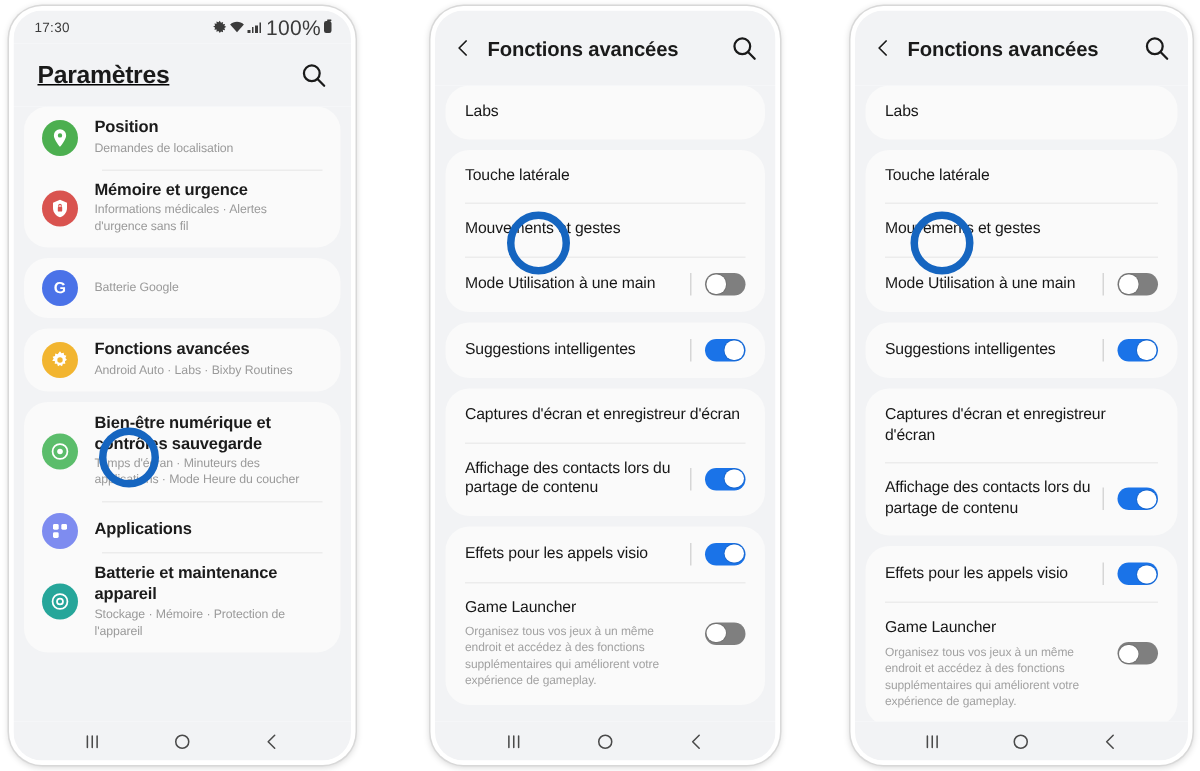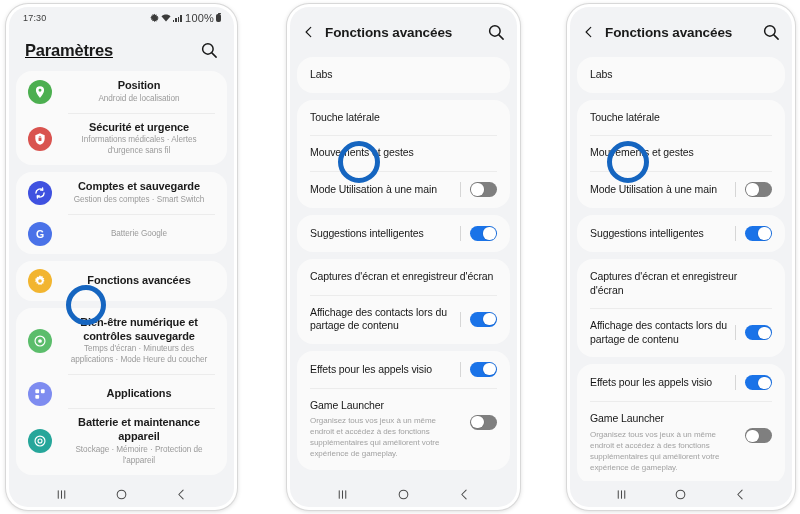--- a/index.html
+++ b/index.html
@@ -40,21 +40,21 @@
     display: flex;
     align-items: center;
     justify-content: space-between;
     padding: 0 13px 0 14px;
     font-size: 9px;
     color: #3b3b3b;
     letter-spacing: .2px;
     flex: none;
   }
   .status-right { display: flex; align-items: center; gap: 2px; }
-  .status-right .pct { font-size: 11px; margin-left: 1px; text-align: right; }
+  .status-right .pct { font-size: 14px; margin-left: 1px; text-align: right; }
   .ic { display: inline-block; }
 
   
   .bars { display: inline-flex; align-items: flex-end; gap: 1px; height: 8px; }
   .bars i { width: 1.6px; background: #3b3b3b; display: block; }
   .bars i:nth-child(1){ height: 2.5px; }
   .bars i:nth-child(2){ height: 4px; }
   .bars i:nth-child(3){ height: 5.5px; }
   .bars i:nth-child(4){ height: 7.5px; }
   .batt {
@@ -113,21 +113,21 @@
     height: 1px; background: #ececec;
   }
 
   .appicon {
     width: 24px; height: 24px; border-radius: 50%;
     flex: none; margin-right: 11px;
     display: flex; align-items: center; justify-content: center;
   }
   .appicon svg { width: 14px; height: 14px; display: block; }
 
-  .rowtext { flex: 1; min-width: 0; text-align: center; }
+  .rowtext { flex: 1; min-width: 0; }
   .rowtitle {
     font-size: 11px; font-weight: 700; color: #1b1b1b;
     line-height: 1.25; letter-spacing: -.1px;
   }
   .rowsub {
     font-size: 8.2px; color: #9a9a9a; line-height: 1.33; margin-top: 1px;
     letter-spacing: -.05px;
   }
 
   
@@ -233,53 +233,39 @@
 
         <div class="card">
           <div class="row">
             <span class="appicon" style="background:#4caf50">
               <svg viewBox="0 0 24 24">
                   <path fill="#fff" d="M12 2a7 7 0 0 0-7 7c0 5 7 13 7 13s7-8 7-13a7 7 0 0 0-7-7zm0 9.5A2.5 2.5 0 1 1 12 6.5a2.5 2.5 0 0 1 0 5z"></path>
                 </svg>
             </span>
             <span class="rowtext">
               <span class="rowtitle" style="display: block;">Position</span>
-              <span class="rowsub" style="display: block;">Android de localisation</span>
+              <span class="rowsub" style="display: block;">Demandes de localisation</span>
             </span>
           </div>
           <div class="row">
             <span class="appicon" style="background:#d9534f">
               <svg viewBox="0 0 24 24">
                   <path fill="#fff" d="M12 2l8 3.5v6c0 5-3.4 9.3-8 10.5-4.6-1.2-8-5.5-8-10.5v-6z"></path>
                   <rect x="9.5" y="10" width="5" height="5.5" rx="1" fill="#d9534f"></rect>
                   <path d="M10.5 10V8.8a1.5 1.5 0 0 1 3 0V10" stroke="#d9534f" stroke-width="1.2" fill="none"></path>
                 </svg>
             </span>
             <span class="rowtext">
-              <span class="rowtitle" style="display: block;">Sécurité et urgence</span>
+              <span class="rowtitle" style="display: block;">Mémoire et urgence</span>
               <span class="rowsub" style="display: block;">Informations médicales · Alertes d'urgence sans fil</span>
             </span>
           </div>
         </div>
 
         <div class="card">
-          <div class="row">
-            <span class="appicon" style="background:#3f51e0">
-              <svg viewBox="0 0 24 24" fill="none" stroke="#fff" stroke-width="2.4" stroke-linecap="round">
-                <path d="M19 12a7 7 0 0 1-11.6 5.3"></path>
-                  <path d="M5 12A7 7 0 0 1 16.6 6.7"></path>
-                <path d="M16.4 3.5v3.4h-3.4"></path>
-                  <path d="M7.6 20.5v-3.4h3.4"></path>
-              </svg>
-            </span>
-            <span class="rowtext">
-              <span class="rowtitle" style="display: block;">Comptes et sauvegarde</span>
-              <span class="rowsub" style="display: block;">Gestion des comptes · Smart Switch</span>
-            </span>
-          </div>
           <div class="row">
             <span class="appicon" style="background:#4a72e8">
               <svg viewBox="0 0 24 24">
                   <text x="12" y="18" font-family="Liberation Sans, sans-serif" font-size="18" font-weight="700" fill="#fff" text-anchor="middle">G</text>
                 </svg>
             </span>
             <span class="rowtext">
               <span class="rowsub" style="display: block;">Batterie Google</span>
             </span>
           </div>
@@ -288,20 +274,21 @@
         <div class="card">
           <div class="row">
             <span class="appicon" style="background:#f2b530">
               <svg viewBox="0 0 24 24">
                   <path fill="#fff" d="M12 2l1.6 2.3 2.7-.7.3 2.8 2.7.8-1.2 2.5 1.8 2.1-2.3 1.6.5 2.8-2.8.2-1 2.6-2.3-1.4-2.3 1.4-1-2.6-2.8-.2.5-2.8L3 12.8l1.8-2.1L3.6 8.2l2.7-.8.3-2.8 2.7.7z"></path>
                   <circle cx="12" cy="12" r="3.1" fill="#f2b530"></circle>
                 </svg>
             </span>
             <span class="rowtext">
               <span class="rowtitle" style="display: block;">Fonctions avancées</span>
+              <span class="rowsub" style="display: block;">Android Auto · Labs · Bixby Routines</span>
             </span>
           </div>
         </div>
 
         <div class="card">
           <div class="row">
             <span class="appicon" style="background:#5bbd6b">
               <svg viewBox="0 0 24 24" fill="none">
                   <circle cx="12" cy="12" r="8.5" stroke="#fff" stroke-width="2"></circle>
                   <circle cx="12" cy="12" r="3.2" fill="#fff"></circle>

